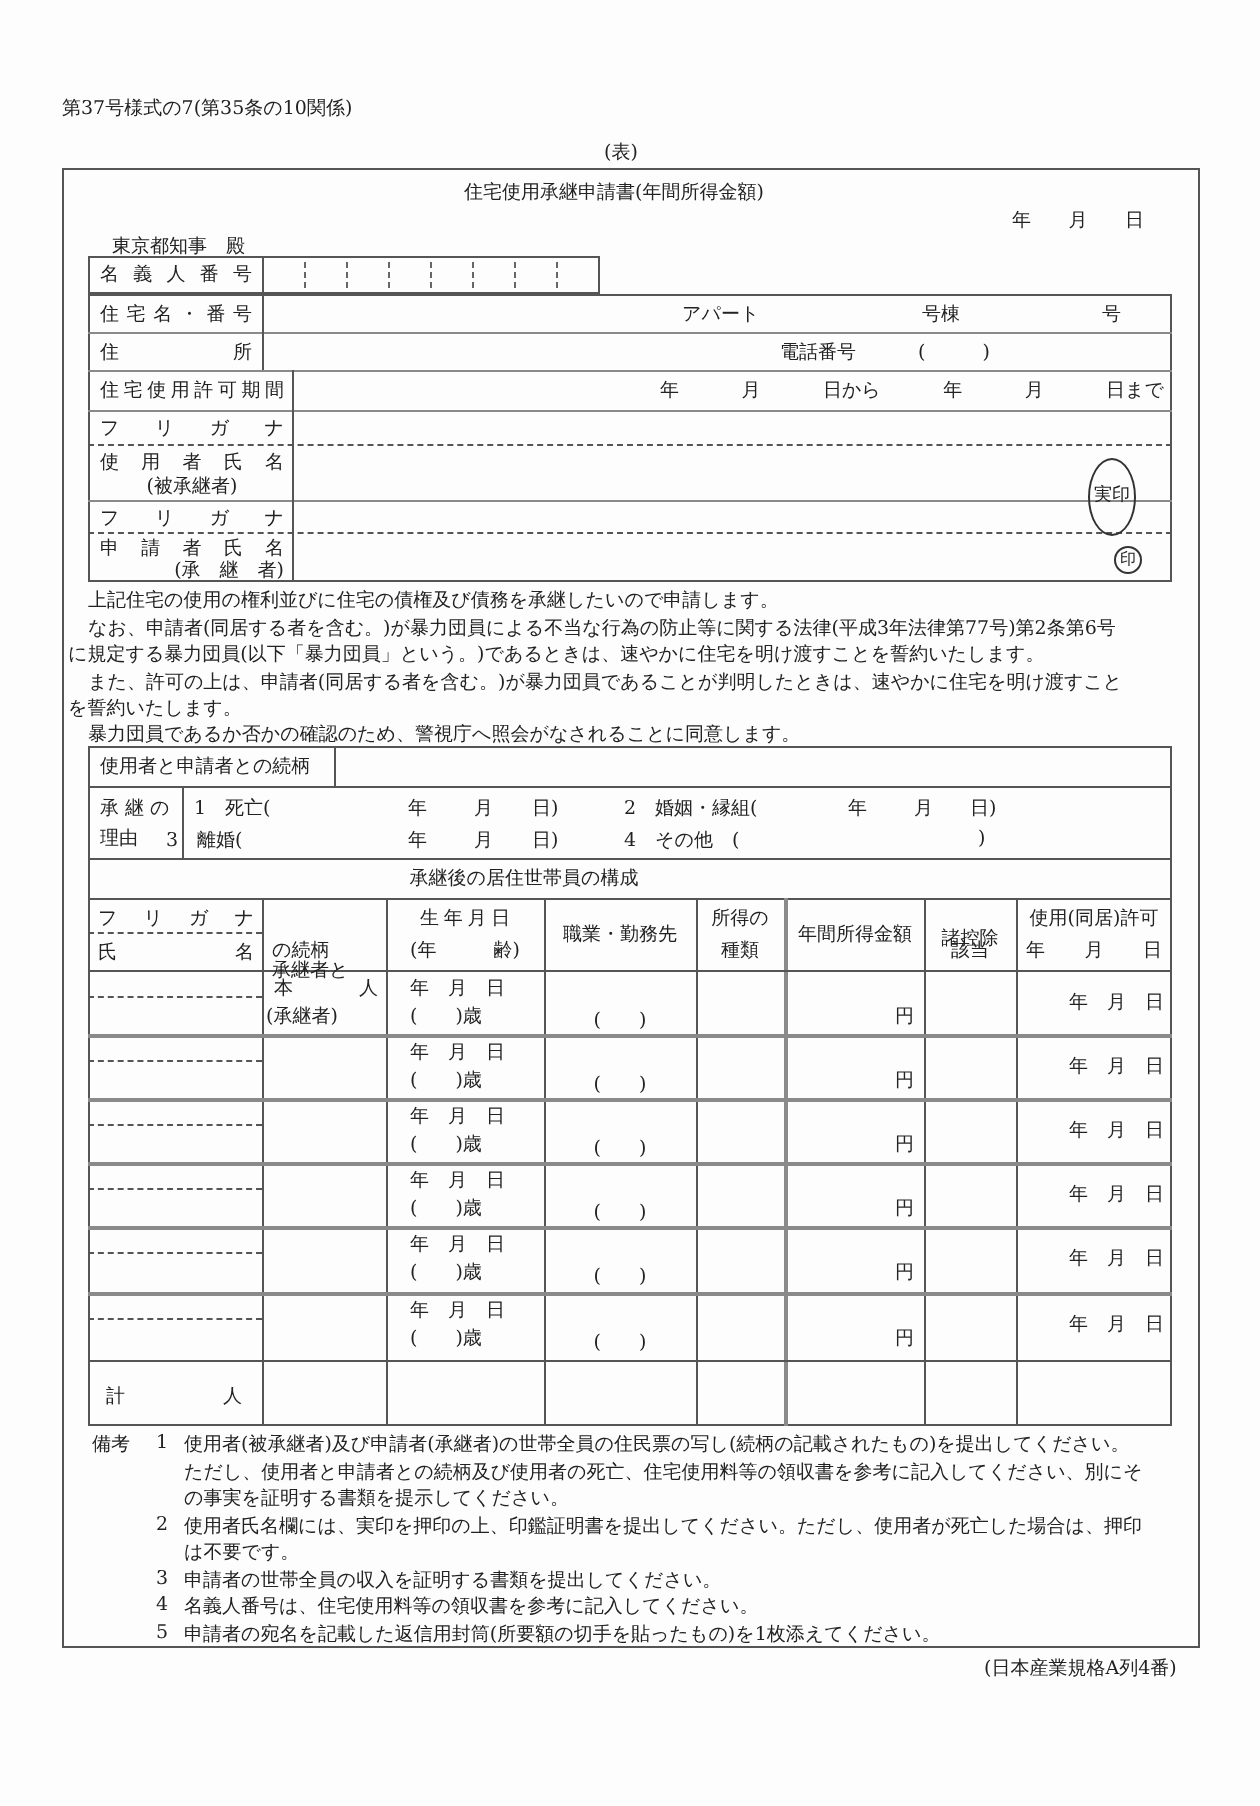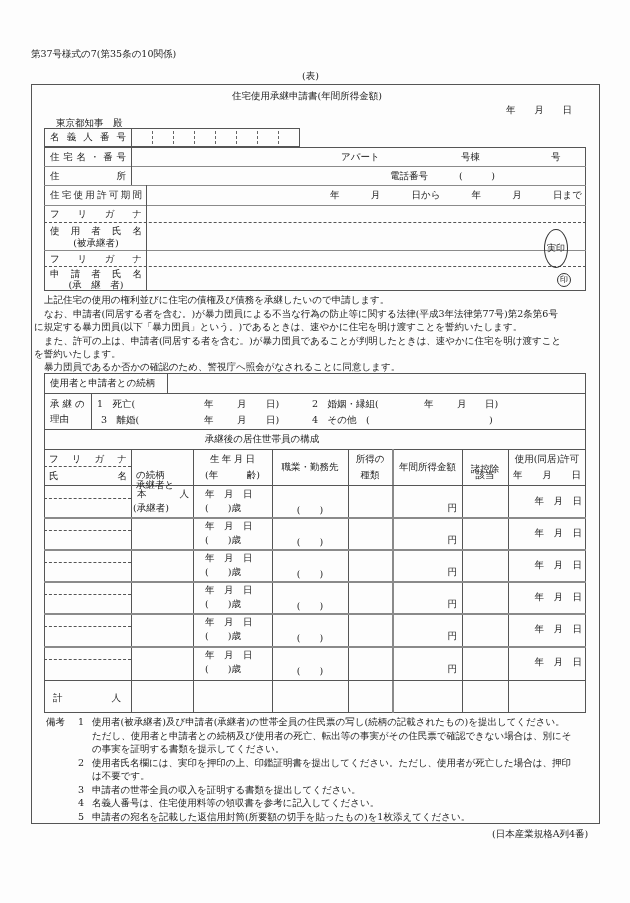--- a/index.html
+++ b/index.html
@@ -148,21 +148,21 @@
 <div class="abs" style="left:147px;top:251px;width:438px;height:14px;"></div>
 <div class="abs" style="left:50px;top:268px;width:92px;">
   <div class="spread" id="an-label">
       <span>申</span>
       <span>請</span>
       <span>者</span>
       <span>氏</span>
       <span>名</span>
     </div>
 </div>
-<div class="abs c" style="left:50px;top:279px;width:92px;">(承　継　者)</div>
+<div class="abs c" style="left:50px;top:279px;width:92px;text-align:right;">(承　継　者)</div>
 <div class="abs" style="left:147px;top:267px;width:380px;height:23px;"></div>
 <div class="abs" style="left:557px;top:273px;"><span class="seal-c">印</span></div>
 
 <div class="abs" style="left:44px;top:294px;">上記住宅の使用の権利並びに住宅の債権及び債務を承継したいので申請します。</div>
 <div class="abs" style="left:44px;top:308px;">なお、申請者(同居する者を含む。)が暴力団員による不当な行為の防止等に関する法律(平成3年法律第77号)第2条第6号</div>
 <div class="abs" style="left:34px;top:321px;">に規定する暴力団員(以下「暴力団員」という。)であるときは、速やかに住宅を明け渡すことを誓約いたします。</div>
 <div class="abs" style="left:44px;top:335px;">また、許可の上は、申請者(同居する者を含む。)が暴力団員であることが判明したときは、速やかに住宅を明け渡すこと</div>
 <div class="abs" style="left:34px;top:348px;">を誓約いたします。</div>
 <div class="abs" style="left:44px;top:361px;">暴力団員であるか否かの確認のため、警視庁へ照会がなされることに同意します。</div>
 
@@ -186,21 +186,21 @@
 <div class="abs" style="left:237px;top:398px;">月</div>
 <div class="abs" style="left:266px;top:398px;">日)</div>
 
 <div class="abs" style="left:312px;top:398px;">
   <span>2</span>　<span>婚姻・縁組(</span>
 </div>
 <div class="abs" style="left:424px;top:398px;">年</div>
 <div class="abs" style="left:457px;top:398px;">月</div>
 <div class="abs" style="left:485px;top:398px;">日)</div>
 
-<div class="abs" style="left:101px;top:414px;">
+<div class="abs" style="left:83px;top:414px;">
   <span>3</span>　<span>離婚(</span>
 </div>
 <div class="abs" style="left:204px;top:414px;">年</div>
 <div class="abs" style="left:237px;top:414px;">月</div>
 <div class="abs" style="left:266px;top:414px;">日)</div>
 
 <div class="abs" style="left:312px;top:414px;">
   <span>4</span>　<span>その他　(</span>
 </div>
 <div class="abs" style="left:489px;top:414px;">)</div>
@@ -348,21 +348,21 @@
       <span>計</span>
       <span>人</span>
     </div>
 </div>
 <div class="abs" style="left:45px;top:681px;width:85px;height:31px;"></div>
 
 <div id="notes">
     <div class="abs" style="left:46px;top:716px;">備考</div>
     <div class="abs" style="left:78px;top:716px;">1</div>
     <div class="abs" style="left:92px;top:716px;">使用者(被承継者)及び申請者(承継者)の世帯全員の住民票の写し(続柄の記載されたもの)を提出してください。</div>
-    <div class="abs" style="left:92px;top:729.5px;">ただし、使用者と申請者との続柄及び使用者の死亡、転出等の事実がその住民票で確認できない場合は、別にそ</div>
+    <div class="abs" style="left:92px;top:729.5px;">ただし、使用者と申請者との続柄及び使用者の死亡、住宅使用料等の領収書を参考に記入してください、別にそ</div>
     <div class="abs" style="left:92px;top:743px;">の事実を証明する書類を提示してください。</div>
     <div class="abs" style="left:78px;top:756.5px;">2</div>
     <div class="abs" style="left:92px;top:756.5px;">使用者氏名欄には、実印を押印の上、印鑑証明書を提出してください。ただし、使用者が死亡した場合は、押印</div>
     <div class="abs" style="left:92px;top:770px;">は不要です。</div>
     <div class="abs" style="left:78px;top:783.5px;">3</div>
     <div class="abs" style="left:92px;top:783.5px;">申請者の世帯全員の収入を証明する書類を提出してください。</div>
     <div class="abs" style="left:78px;top:797px;">4</div>
     <div class="abs" style="left:92px;top:797px;">名義人番号は、住宅使用料等の領収書を参考に記入してください。</div>
     <div class="abs" style="left:78px;top:810.5px;">5</div>
     <div class="abs" style="left:92px;top:810.5px;">申請者の宛名を記載した返信用封筒(所要額の切手を貼ったもの)を1枚添えてください。</div>

